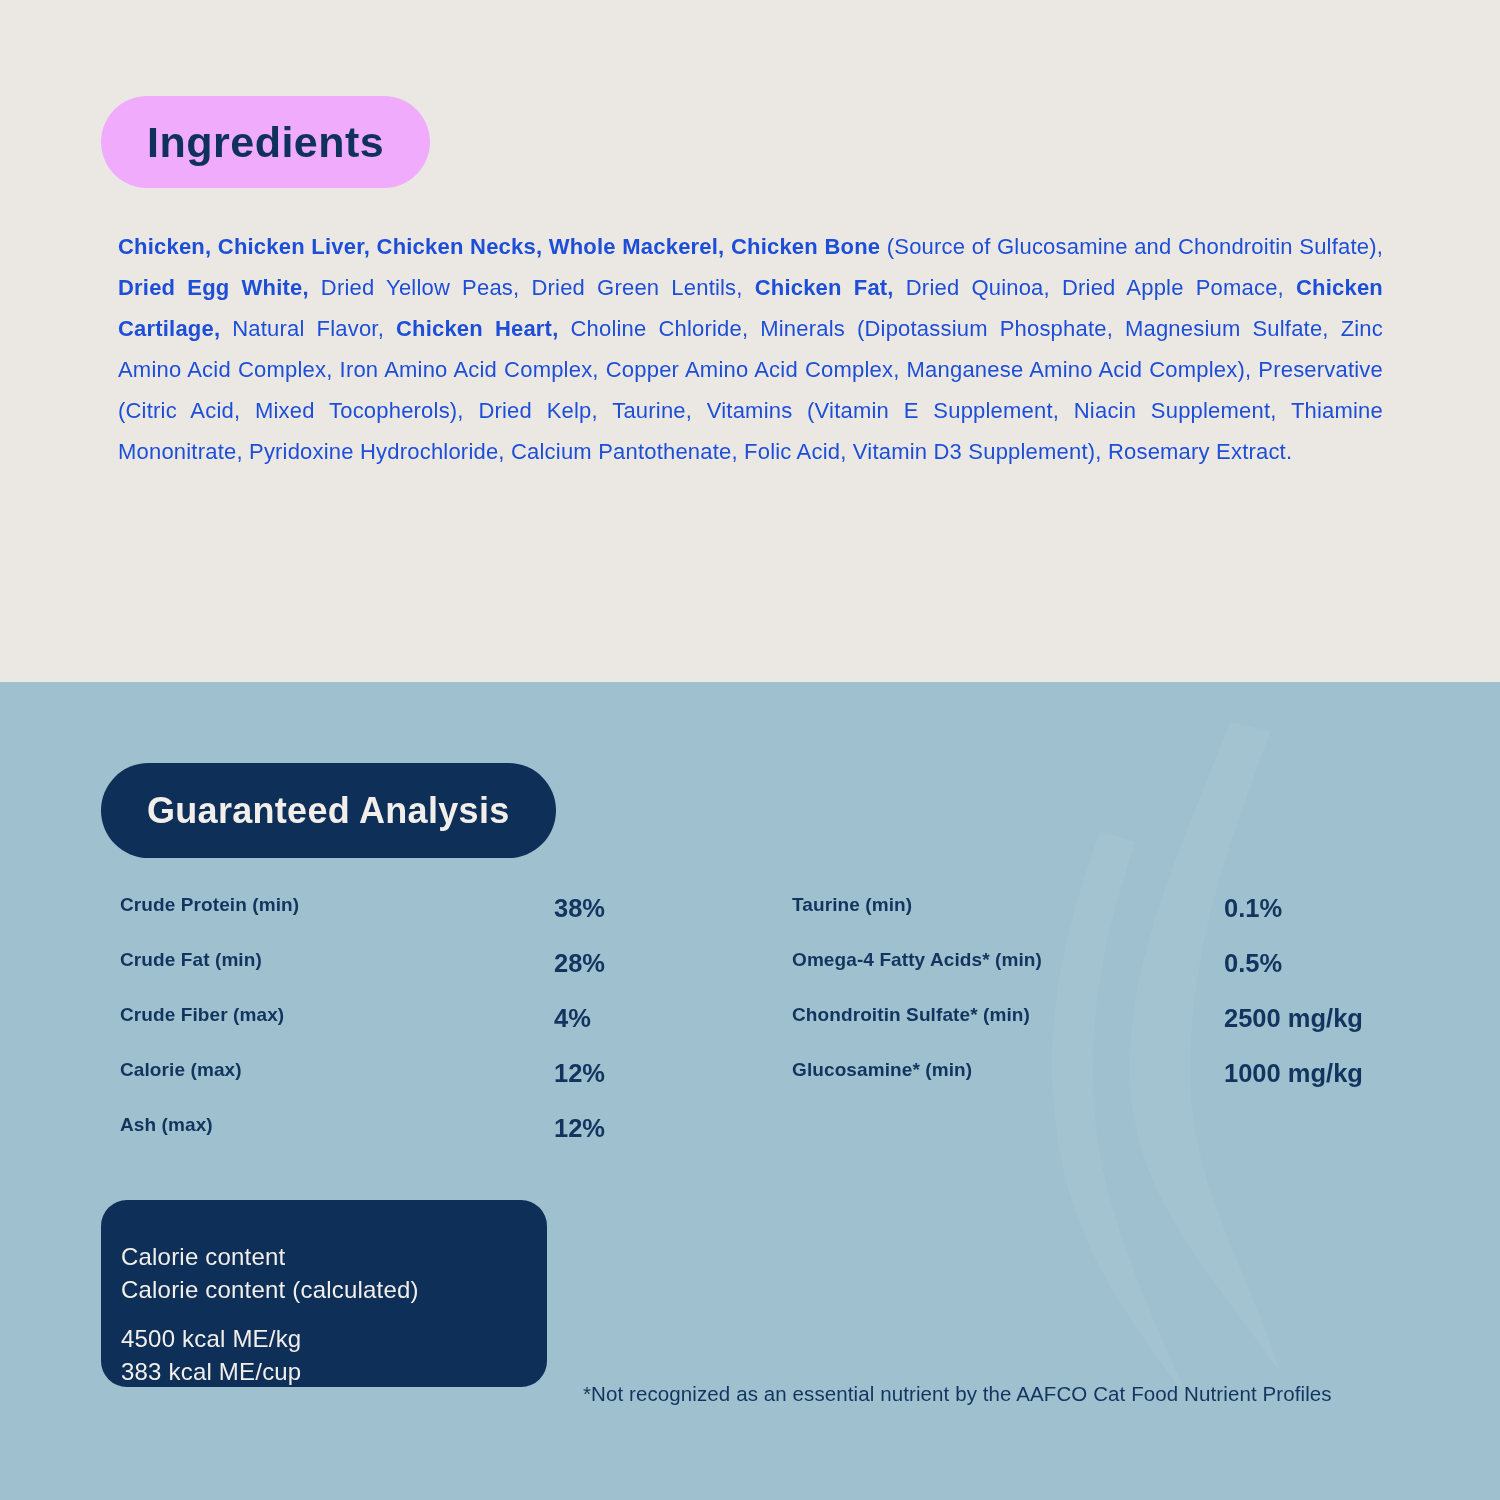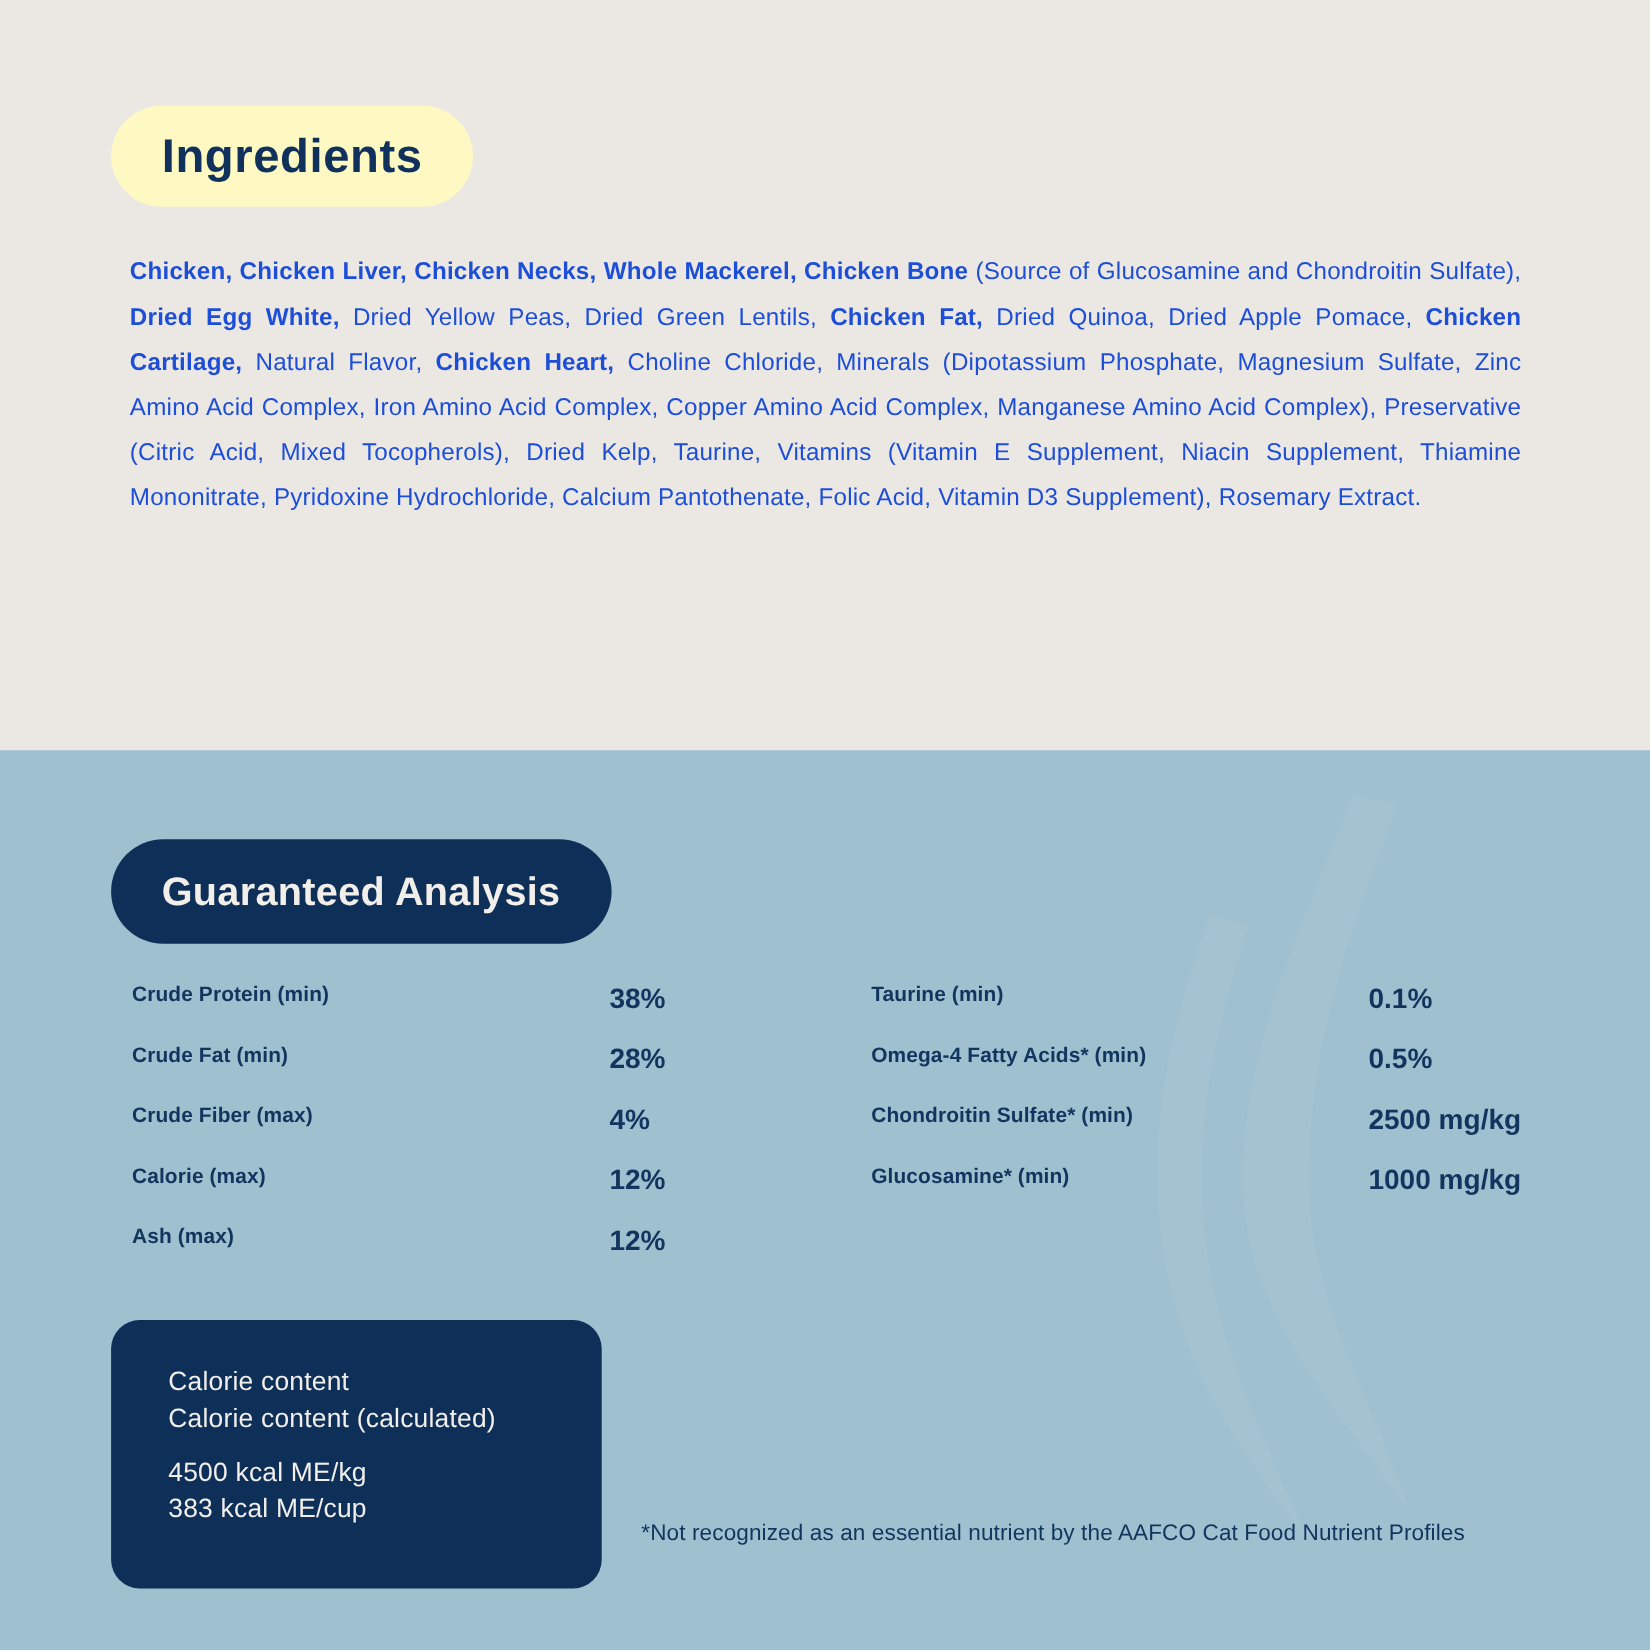--- a/index.html
+++ b/index.html
@@ -24,21 +24,21 @@
     display: inline-flex;
     align-items: center;
     border-radius: 48px;
     padding: 0 46px;
     height: 92px;
   }
   .pill-ingredients {
     position: absolute;
     left: 101px;
     top: 96px;
-    background: #fef9c3;
+    background: #f0abfc;
   }
   .pill-ingredients .pill-text {
     font-size: 43px;
     font-weight: bold;
     color: #10315c;
     letter-spacing: 0.5px;
   }
   .ingredients-body {
     position: absolute;
     left: 118px;
@@ -105,32 +105,32 @@
     color: #12355f;
     letter-spacing: 0.1px;
   }
   .ga-value {
     position: absolute;
     font-size: 25.5px;
     font-weight: bold;
     color: #12355f;
   }
   .ga-col.left .ga-value { left: 434px; }
-  .ga-col.right .ga-value { left: 452px; }
+  .ga-col.right .ga-value { left: 432px; }
 
   
   .calorie-box {
     position: absolute;
     left: 101px;
     top: 518px;
     width: 446px;
-    height: 244px;
+    height: 187px;
     background: #0e2f58;
     border-radius: 26px;
-    padding: 40px 0 0 52px;
+    padding: 40px 0 0 20px;
   }
   .calorie-line {
     font-size: 24px;
     color: #f2efeb;
     line-height: 33px;
     letter-spacing: 0.2px;
   }
   .calorie-gap { height: 16px; }
 
   .footnote {

